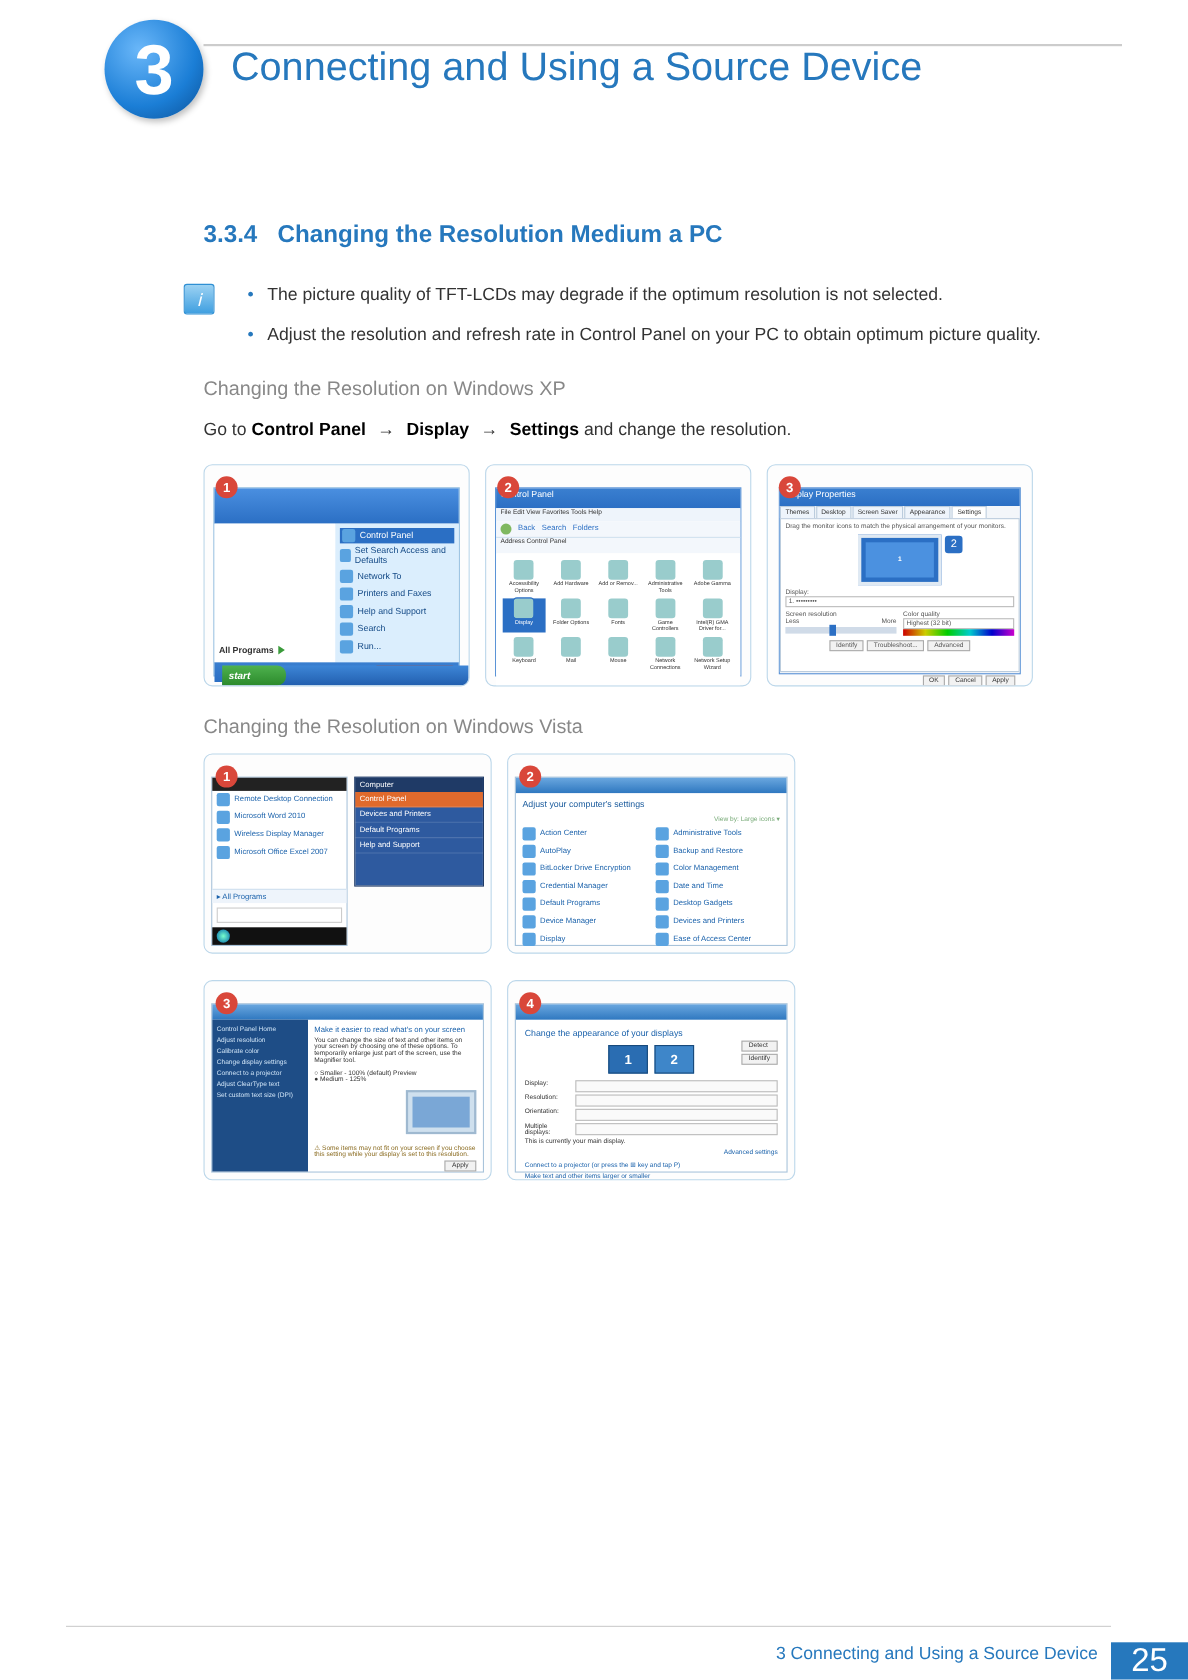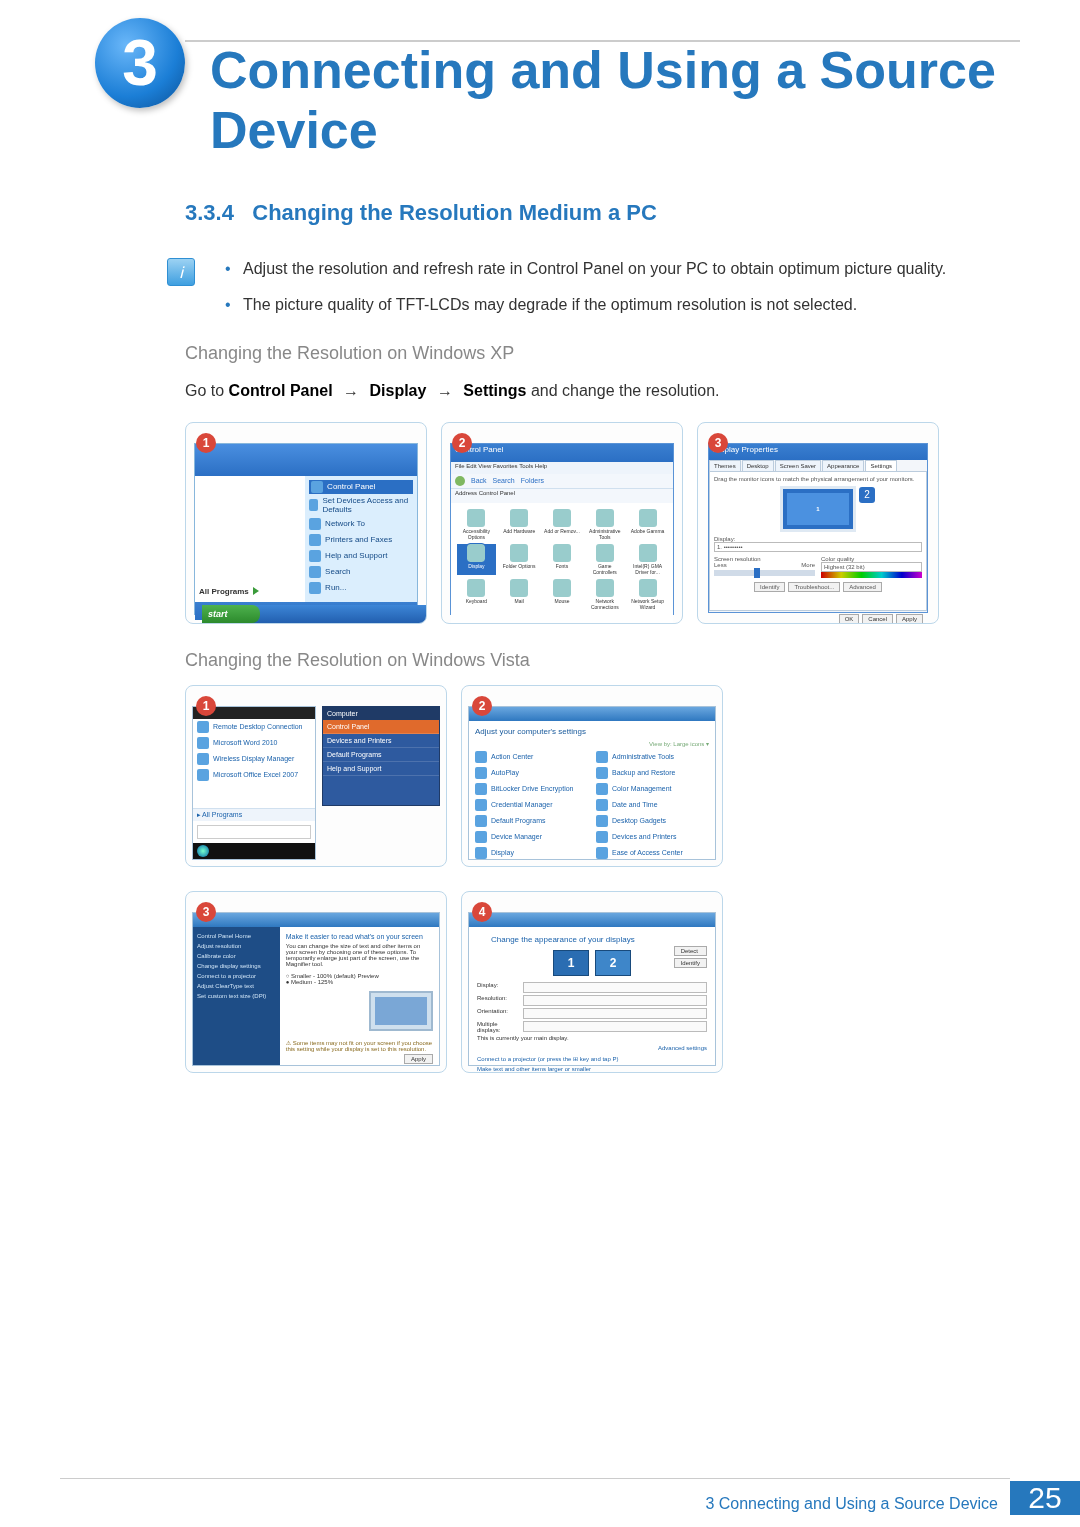--- a/index.html
+++ b/index.html
@@ -34,23 +34,23 @@
     font-size: 64px;
     line-height: 90px;
     text-align: center;
     font-weight: bold;
     box-shadow: 2px 3px 6px rgba(0,0,0,.25);
   }
   .chapter-title {
     position: absolute;
     left: 210px;
     top: 40px;
-    font-size: 52px;
+    font-size: 36px;
     color: #2678bd;
-    font-weight: 700;
+    font-weight: 400;
   }
   .section {
     position: absolute;
     left: 185px;
     right: 60px;
     top: 200px;
   }
   .sec-heading {
     color: #2678bd;
     font-size: 22px;
@@ -229,32 +229,32 @@
   
   .v3 { display:flex; height:calc(100% - 14px);}
   .v3-side{width:32%;background:#1e4d86;color:#cfe4f7;font-size:6px;padding:6px 4px;}
   .v3-side div{margin-bottom:4px;}
   .v3-main{flex:1;padding:6px;font-size:6px;color:#333;}
   .v3-main .hl{color:#1b62ab;font-size:7px;margin-bottom:3px;}
   .v3-mon{width:60px;height:36px;background:#cfe0ee;border:2px solid #9fb9d0;margin:6px 0 0 auto;position:relative;}
   .v3-mon::after{content:"";position:absolute;inset:4px;background:#7aa7d6;}
   
   .v4-body{padding:8px;font-size:6px;color:#333;}
-  .v4-body .hl{color:#1b62ab;font-size:8px;margin-bottom:4px;margin-left:14px;}
+  .v4-body .hl{color:#1b62ab;font-size:8px;margin-bottom:4px;}
   .v4-mons{display:flex;gap:6px;justify-content:center;margin:6px 0;}
   .v4-mons .m{width:34px;height:24px;background:#2a6db2;color:#fff;display:flex;align-items:center;justify-content:center;border:1px solid #184a7c;font-size:12px;font-weight:bold;}
   .v4-mons .m.two{background:#3e86c9;}
   .v4-row{display:flex;gap:6px;margin:2px 0;}
   .v4-row label{width:40px;color:#333;}
   .v4-row .field{flex:1;border:1px solid #bbb;height:9px;background:#fafafa;}
   .v4-link{color:#1b62ab;margin-top:4px;}
   
   .footer {
     position:absolute; left:0; right:0; bottom:0;
-    display:flex; justify-content:flex-end; align-items:flex-start;
+    display:flex; justify-content:flex-end; align-items:flex-end;
   }
   .footer-text{
     color:#2678bd; font-size:16px; padding:14px 12px;
   }
   .footer-page{
     background:#2678bd; color:#fff; font-size:30px; font-weight:300;
     width:70px; display:flex; align-items:center; justify-content:center;
   }
   .footer-rule{
     position:absolute; left:60px; right:70px; bottom:48px; border-top:1px solid #ccc;
@@ -270,22 +270,22 @@
 
   <div class="section">
     <h3 class="sec-heading">
       <span>3.3.4</span>&nbsp;&nbsp;
       <span>Changing the Resolution Medium a PC</span>
     </h3>
 
     <div class="note-box">
       <div class="note-icon">ℹ</div>
       <div class="bullets">
+        <div class="b">The picture quality of TFT-LCDs may degrade if the optimum resolution is not selected.</div>
         <div class="b">Adjust the resolution and refresh rate in Control Panel on your PC to obtain optimum picture quality.</div>
-        <div class="b">The picture quality of TFT-LCDs may degrade if the optimum resolution is not selected.</div>
       </div>
     </div>
 
     <div class="subhead">Changing the Resolution on Windows XP</div>
     <div class="instr">
       <span>Go to </span>
       <b>Control Panel</b>
       <span class="arrow">→</span>
       <b>Display</b>
       <span class="arrow">→</span>
@@ -306,21 +306,21 @@
                 <span class="tri"></span>
               </div>
             </div>
             <div class="xp1-right">
               <div class="item hl">
                   <span class="ic"></span>
                   <span>Control Panel</span>
                 </div>
               <div class="item">
                   <span class="ic"></span>
-                  <span>Set Devices Access and Defaults</span>
+                  <span>Set Search Access and Defaults</span>
                 </div>
               <div class="item">
                   <span class="ic"></span>
                   <span>Network To</span>
                 </div>
               <div class="item">
                   <span class="ic"></span>
                   <span>Printers and Faxes</span>
                 </div>
               <div class="item">

